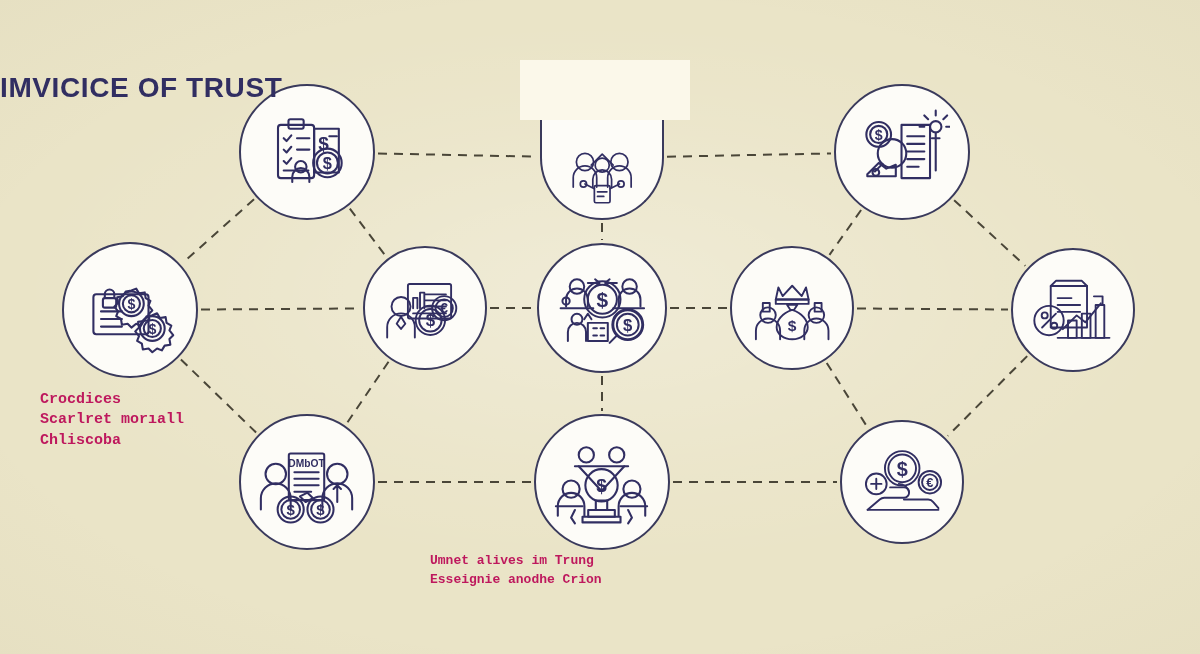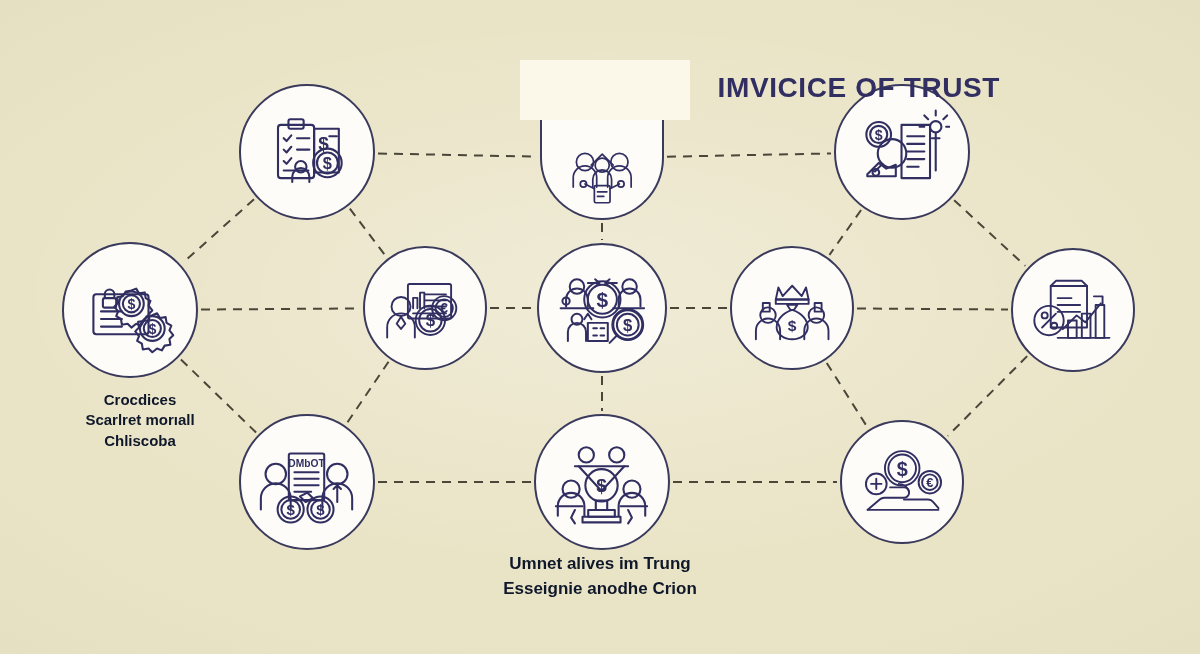--- a/index.html
+++ b/index.html
@@ -59,50 +59,51 @@
     border-radius: 0 0 9999px 9999px;
     border-top: none;
   }
 
   .title {
     position: absolute;
     z-index: 4;
     left: 0;
     width: 1000px;
     top: 72px;
-    text-align: right;
+    text-align: left;
     color: #312e62;
     font-size: 28px;
     font-weight: bold;
     letter-spacing: 0.6px;
   }
   
   .title-band {
     position: absolute;
     z-index: 3;
     left: 520px;
     top: 60px;
     width: 170px;
     height: 60px;
     background: #fbf8ea;
   }
 
   .label {
     position: absolute;
     z-index: 4;
-    color: #0f172a;
+    color: #be185d;
     font-size: 15px;
     font-weight: bold;
     line-height: 1.35;
-    text-align: center;
+    text-align: left;
     white-space: pre-line;
+    font-family: Liberation Mono, monospace;
   }
   .label.left   { left: 40px;  top: 390px; width: 200px; }
   .label.right  { left: 970px; top: 390px; width: 200px; }
-  .label.bottom { left: 430px; top: 552px; width: 340px; font-size: 17px; line-height: 1.45; }
+  .label.bottom { left: 430px; top: 552px; width: 340px; font-size: 13px; line-height: 1.45; }
 </style>
 </head>
 <body>
 
 <div id="canvas">
 
   <svg id="edge-layer" viewBox="0 0 1200 654" xmlns="http://www.w3.org/2000/svg">
       <line x1="377.98531911944974" y1="153.44376920242948" x2="537.0134402427573" y2="156.67823946256456" stroke="#4a4638" stroke-width="2" stroke-dasharray="9 7" stroke-linecap="butt"></line>
       <line x1="666.9870038987004" y1="156.700259922026" x2="831.0141957414195" y2="153.41971608517161" stroke="#4a4638" stroke-width="2" stroke-dasharray="9 7" stroke-linecap="butt"></line>
       <line x1="254.03311677843857" y1="199.28117259325825" x2="182.96688322156143" y2="262.71882740674175" stroke="#4a4638" stroke-width="2" stroke-dasharray="9 7" stroke-linecap="butt"></line>

